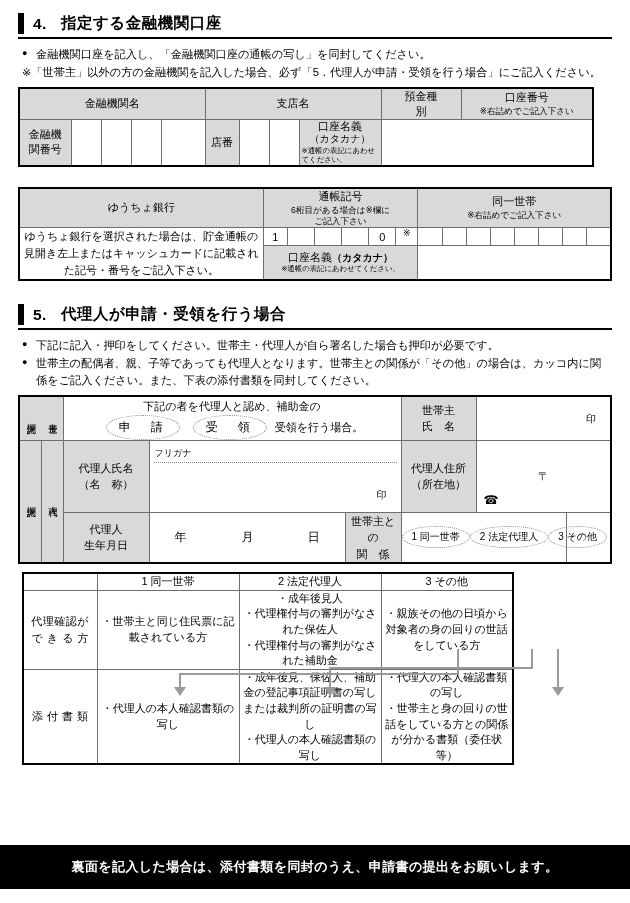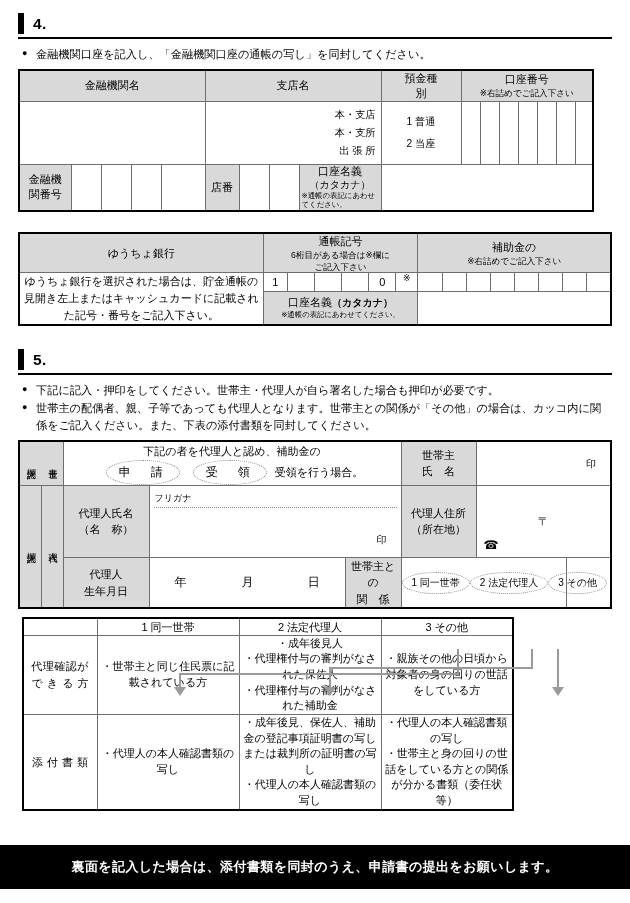--- a/index.html
+++ b/index.html
@@ -313,27 +313,29 @@
   }
 </style>
 </head>
 <body>
 
 <div class="page">
 
   <div class="sec-head" style="margin-top:13px;">
     <div class="sec-bar"></div>
     <span class="sec-num">4.</span>
+    <span class="sec-title">指定する金融機関口座</span>
   </div>
 
   <div class="bullets">
     <div class="bullet-row">
       <span class="bullet-dot">●</span>
       <span class="bullet-text">金融機関口座を記入し、「金融機関口座の通帳の写し」を同封してください。</span>
     </div>
+    <div class="note-line">※「世帯主」以外の方の金融機関を記入した場合、必ず「5．代理人が申請・受領を行う場合」にご記入ください。</div>
   </div>
 
   <table class="tbl outer" id="tbl-bank">
     <colgroup>
       <col style="width:52px">
         <col style="width:30px">
         <col style="width:30px">
         <col style="width:30px">
         <col style="width:44px">
       <col style="width:34px">
@@ -357,43 +359,20 @@
       <td class="gray" rowspan="1">
         <span>預金種</span><br>
         <span>別</span>
       </td>
       <td class="gray" colspan="7">
         <span>口座番号</span>
         <span class="sub">※右詰めでご記入下さい</span>
       </td>
     </tr>
 
-    <tr class="t1-body">
-      <td colspan="5"></td>
-      <td colspan="4">
-        <div class="branch-kinds">
-          <span>本・支店</span>
-          <span>本・支所</span>
-          <span>出 張 所</span>
-        </div>
-      </td>
-      <td>
-        <div class="deposit-kinds">
-          <span>1 普通</span>
-          <span>2 当座</span>
-        </div>
-      </td>
-      <td class="dashcol"></td>
-      <td class="dashcol"></td>
-      <td class="dashcol"></td>
-      <td class="dashcol"></td>
-      <td class="dashcol"></td>
-      <td class="dashcol"></td>
-      <td></td>
-    </tr>
 
     <tr class="t1-row2">
       <td class="gray lbl-kinyu">
         <span>金融機</span><br>
         <span>関番号</span>
       </td>
       <td class="dashcol"></td>
       <td class="dashcol"></td>
       <td class="dashcol"></td>
       <td></td>
@@ -431,21 +410,21 @@
 
     <tbody>
         <tr class="t2-head">
       <td class="gray">ゆうちょ銀行</td>
       <td class="gray" colspan="6">
         <span>通帳記号</span>
         <span class="sub">6桁目がある場合は※欄に</span>
         <span class="sub">ご記入下さい</span>
       </td>
       <td class="gray" colspan="8">
-        <span>補助金の</span>
+        <span>同一世帯</span>
         <span class="sub">※右詰めでご記入下さい</span>
       </td>
     </tr>
 
     <tr style="height:16px">
       <td class="t2-left" rowspan="2">ゆうちょ銀行を選択された場合は、貯金通帳の見開き左上またはキャッシュカードに記載された記号・番号をご記入下さい。</td>
       <td class="dashcol cellnum">1</td>
       <td class="dashcol"></td>
       <td class="dashcol"></td>
       <td class="dashcol"></td>
@@ -469,20 +448,21 @@
         <span class="tiny">※通帳の表記にあわせてください。</span>
       </td>
       <td colspan="8"></td>
     </tr>
   </tbody>
     </table>
 
   <div class="sec-head" style="margin-top:23px;">
     <div class="sec-bar"></div>
     <span class="sec-num">5.</span>
+    <span class="sec-title">代理人が申請・受領を行う場合</span>
   </div>
 
   <div class="bullets">
     <div class="bullet-row">
       <span class="bullet-dot">●</span>
       <span class="bullet-text">下記に記入・押印をしてください。世帯主・代理人が自ら署名した場合も押印が必要です。</span>
     </div>
     <div class="bullet-row">
       <span class="bullet-dot">●</span>
       <span class="bullet-text">世帯主の配偶者、親、子等であっても代理人となります。世帯主との関係が「その他」の場合は、カッコ内に関係をご記入ください。また、下表の添付書類を同封してください。</span>

